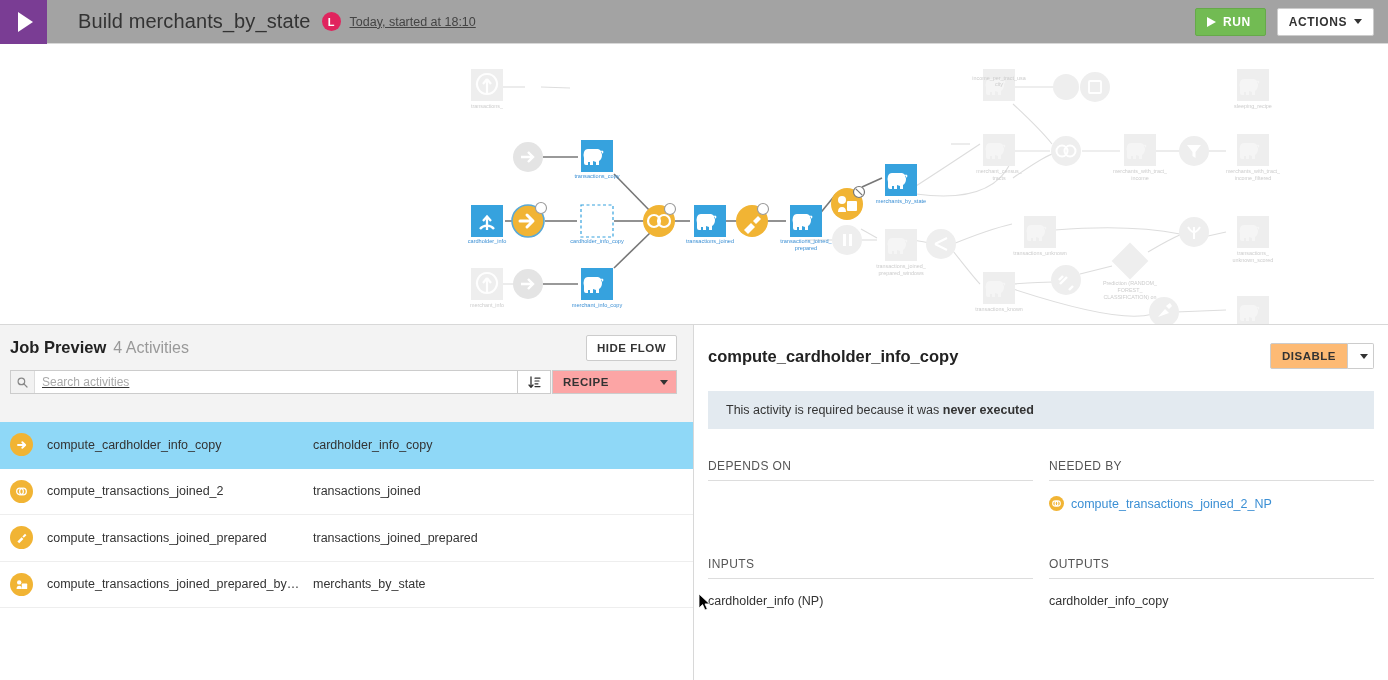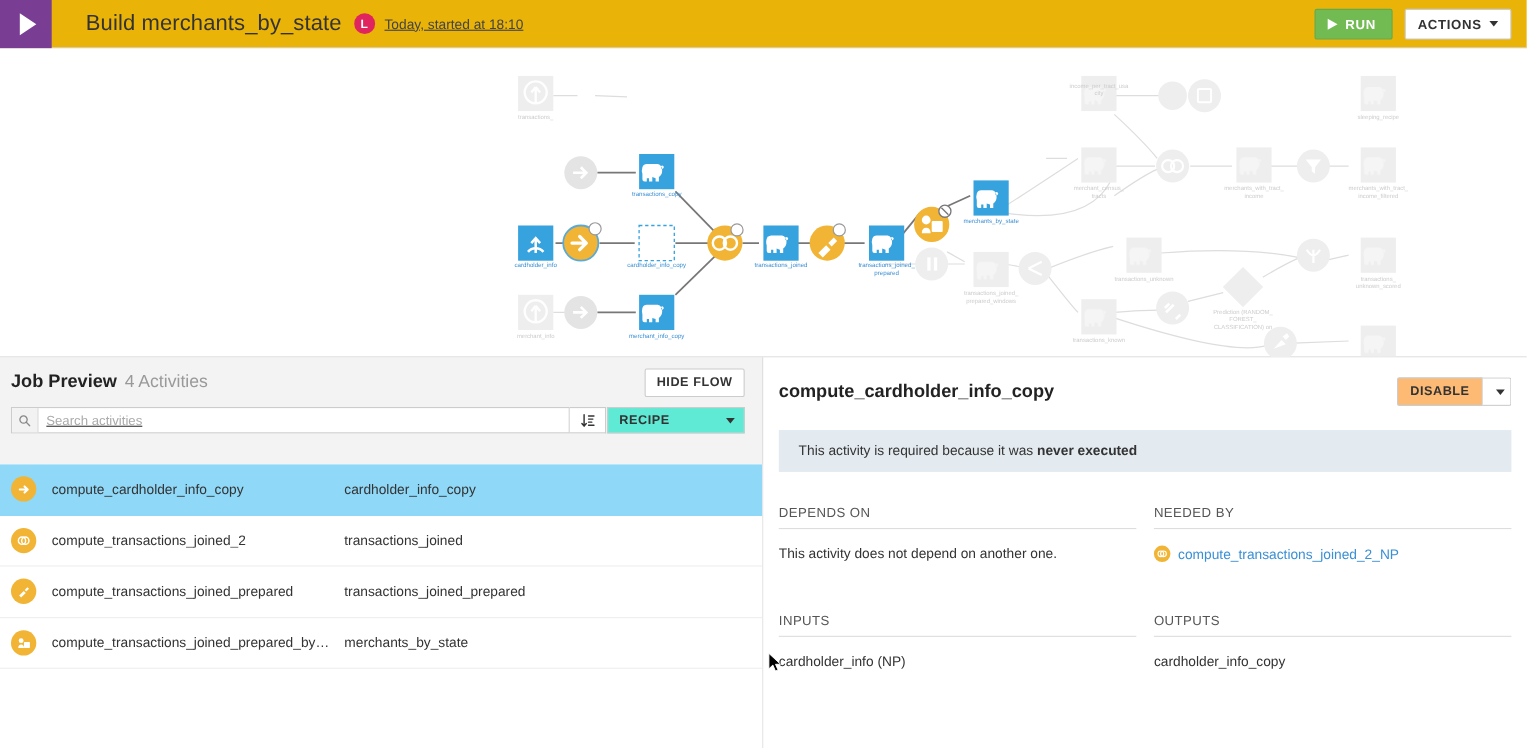--- a/index.html
+++ b/index.html
@@ -11,21 +11,21 @@
     background: #ffffff;
     font-family: "Liberation Sans", sans-serif;
     -webkit-font-smoothing: antialiased;
   }
   .app { position: relative; width: 1388px; height: 680px; }
 
   
   .header {
     position: absolute; top: 0; left: 0;
     width: 1388px; height: 44px;
-    background: #eab308;
+    background: #a3a3a3;
     border-bottom: 1px solid #d8d8d8;
     display: flex; align-items: center;
   }
   .logo-box {
     width: 47px; height: 44px;
     background: #7a3d94;
     display: flex; align-items: center; justify-content: center;
     flex: 0 0 auto;
   }
   .logo-play {
@@ -192,21 +192,21 @@
     border: 1px solid #cccccc;
     border-left: 0;
     background: #ffffff;
     display: flex; align-items: center; justify-content: center;
     cursor: pointer;
   }
   .recipe-select {
     width: 125px;
     margin-left: 1px;
     border: 1px solid #cccccc;
-    background: #5eead4;
+    background: #fca5a5;
     display: flex; align-items: center;
     padding: 0 8px 0 10px;
     font-size: 11.5px; font-weight: bold; letter-spacing: 0.5px;
     color: #333333; cursor: pointer;
   }
   .recipe-select .caret-down { margin-left: auto; }
 
   
   .act-list {
     position: absolute;
@@ -617,21 +617,20 @@
         </span>
       </div>
 
       <div class="rp-banner">
         <span>This activity is required because it was </span><b>never executed</b>
       </div>
 
       <div class="rp-cols">
         <div class="rp-col">
           <div class="rp-sec-title">DEPENDS ON</div>
-          <div class="rp-sec-body">This activity does not depend on another one.</div>
         </div>
         <div class="rp-col">
           <div class="rp-sec-title">NEEDED BY</div>
           <div class="rp-sec-body">
             <span class="rp-mini-icon">
               <svg width="9" height="9" viewBox="0 0 9 9">
                 <circle cx="3.3" cy="4.5" r="2.6" fill="none" stroke="#ffffff" stroke-width="1.1"></circle>
                 <circle cx="5.7" cy="4.5" r="2.6" fill="none" stroke="#ffffff" stroke-width="1.1"></circle>
               </svg>
             </span>

